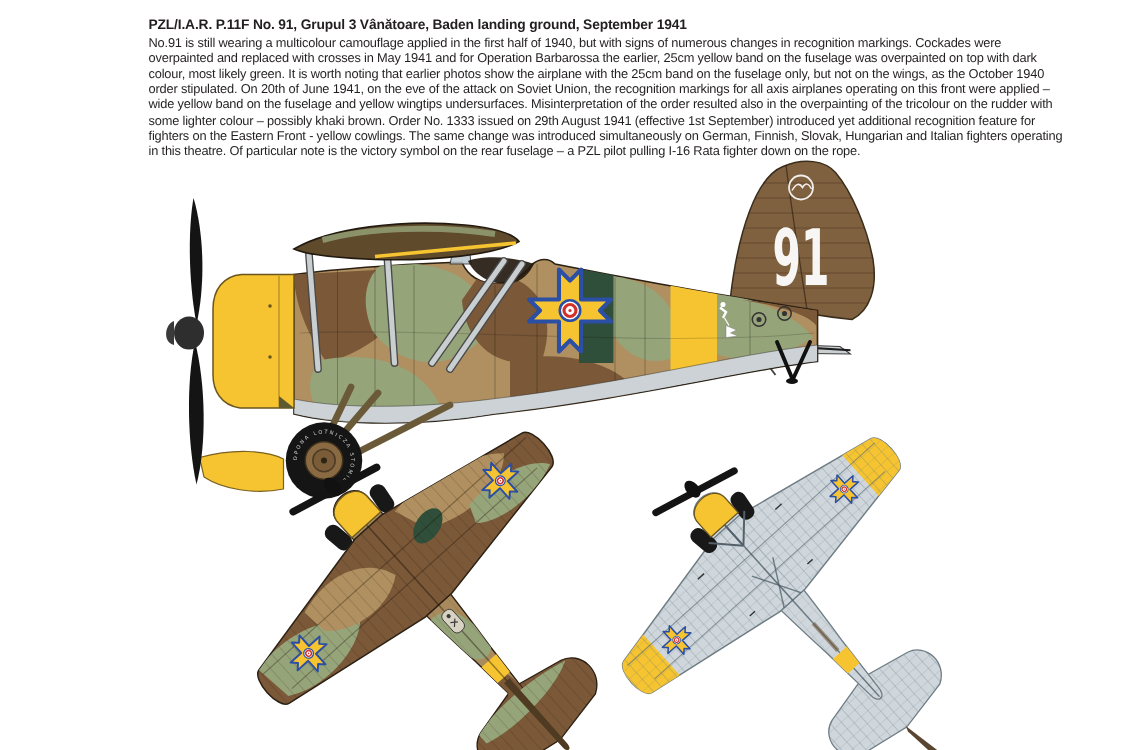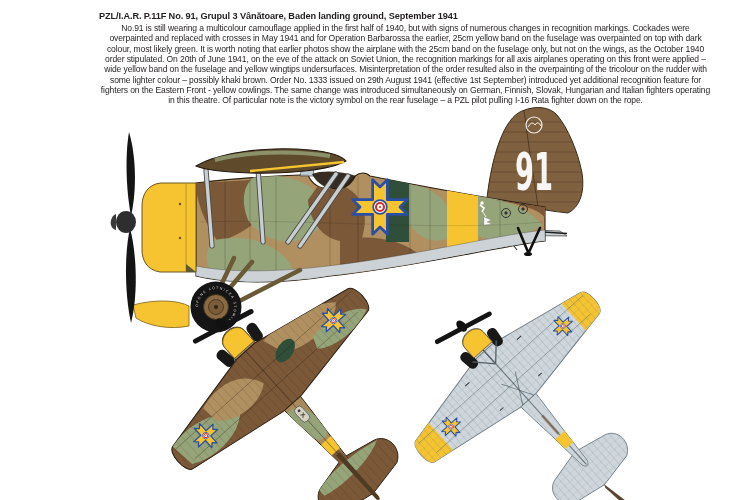--- a/index.html
+++ b/index.html
@@ -1,20 +1,20 @@
 <!DOCTYPE html>
 <html><head>
 <meta charset="utf-8">
 <style>
   html,body{margin:0;padding:0;background:#fafafa;}
   .page{position:relative;width:750px;height:500px;background:#ffffff;outline:1px solid #ececec;
         font-family:"Liberation Sans",sans-serif;overflow:hidden;}
   .textblock{position:absolute;left:79px;top:11px;width:613px;color:#231f20;margin-left:20px;}
   .title{margin:0 0 1px 0;font-size:9.2px;font-weight:bold;line-height:11px;letter-spacing:-0.1px;}
-  .bodytext{margin:0;font-size:8.55px;line-height:10.35px;letter-spacing:-0.12px;text-align:center;}
+  .bodytext{margin:0;font-size:8.55px;line-height:10.35px;letter-spacing:-0.12px;text-align:left;}
   .art{position:absolute;left:0;top:100px;width:750px;height:400px;}
   svg text{font-family:"DejaVu Sans",sans-serif;}
 </style>
 </head>
 <body>
 
 <div class="page">
 
   <div class="textblock">
     <p class="title">PZL/I.A.R. P.11F No. 91, Grupul 3 Vânătoare, Baden landing ground, September 1941</p>

